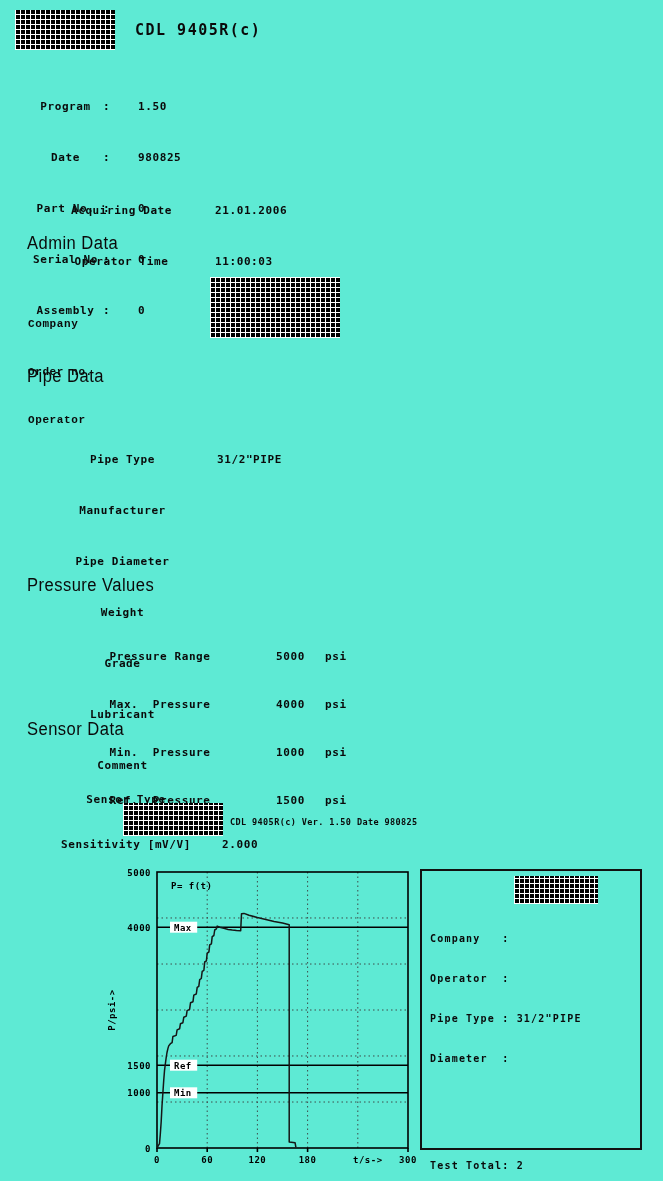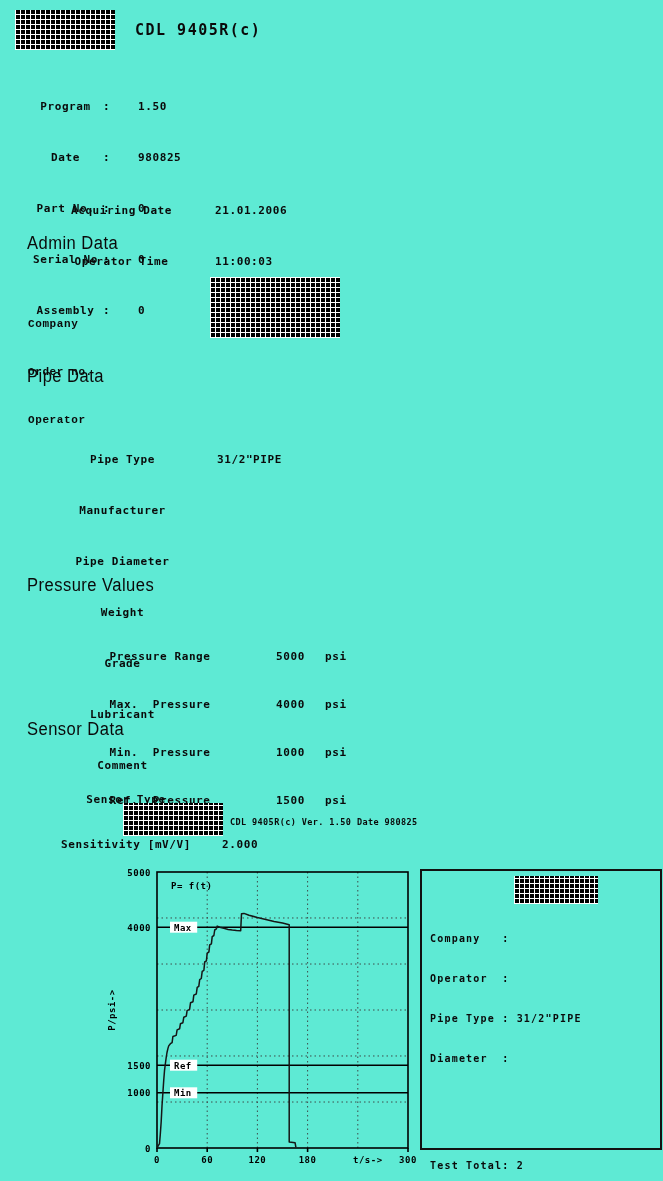--- a/index.html
+++ b/index.html
@@ -126,21 +126,21 @@
         <text x="150.6" y="291" class="ct mid">180</text>
         <line x1="251" x2="251" y1="276" y2="280" class="frame"></line>
         <text x="251" y="291" class="ct mid">300</text>
         <text x="210.84" y="291" class="ct mid">t/s-&gt;</text>
         <text x="-42" y="138" class="ct mid" transform="rotate(-90 -42 138)">P/psi-&gt;</text>
         <polyline points="0.0,276.0 2.5,271.6 3.3,262.2 4.2,249.5 5.0,234.0 5.9,220.8 6.7,208.7 7.5,198.7 8.4,191.5 9.2,185.5 10.0,180.5 10.9,176.6 11.7,173.9 13.4,171.7 15.1,170.6 15.9,164.5 19.2,163.4 20.1,157.9 22.6,156.8 23.4,151.8 25.9,150.7 26.8,145.2 29.3,144.1 30.1,138.6 32.6,137.4 33.5,130.8 36.0,129.7 36.8,123.1 39.3,122.0 40.2,115.4 41.8,114.3 42.7,107.6 44.3,106.5 45.2,99.4 46.9,98.3 47.7,90.0 49.4,88.9 50.2,81.1 51.9,80.0 52.7,72.9 54.4,71.8 55.2,64.6 56.9,63.5 57.7,58.0 59.4,56.9 60.2,54.1 62.8,55.2 66.9,56.3 71.1,57.4 75.3,58.0 79.5,58.5 83.7,58.8 84.5,41.7 87.0,41.4 92.0,43.3 100.4,45.5 108.8,47.5 117.1,49.4 125.5,51.1 132.2,52.7 132.2,269.9 138.1,270.8 138.9,275.3" class="curve"></polyline>
         <text x="14" y="17" class="ct">P= f(t)</text>
       </svg>
   </div>
 
-  <div class="abs panel" style="left:420px;top:869px;width:242px;height:281px;">
+  <div class="abs panel" style="left:420px;top:869px;width:222px;height:281px;">
     <div class="pgroup" style="margin-top:2px;">
       <span class="pline">Company   :</span>
       <span class="pline">Operator  :</span>
       <span class="pline">Pipe Type : 31/2"PIPE</span>
       <span class="pline">Diameter  :</span>
     </div>
     <div class="pgroup" style="margin-top:13px;">
       <span class="pline">Test Total: 2</span>
       
       

